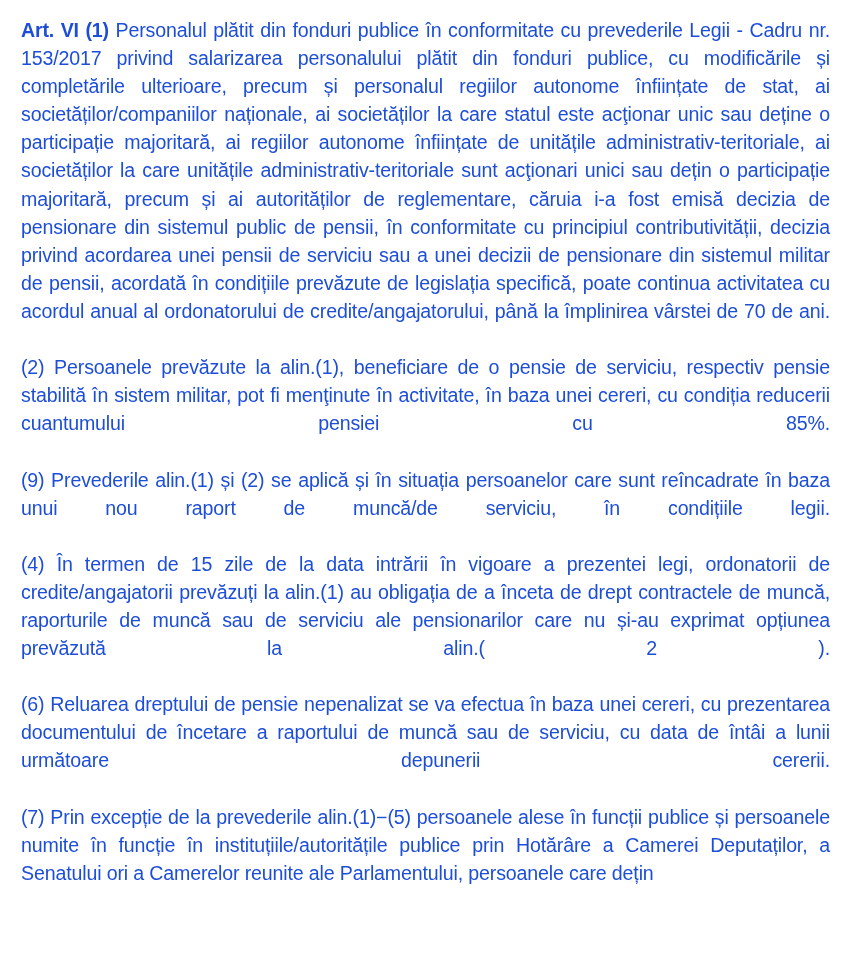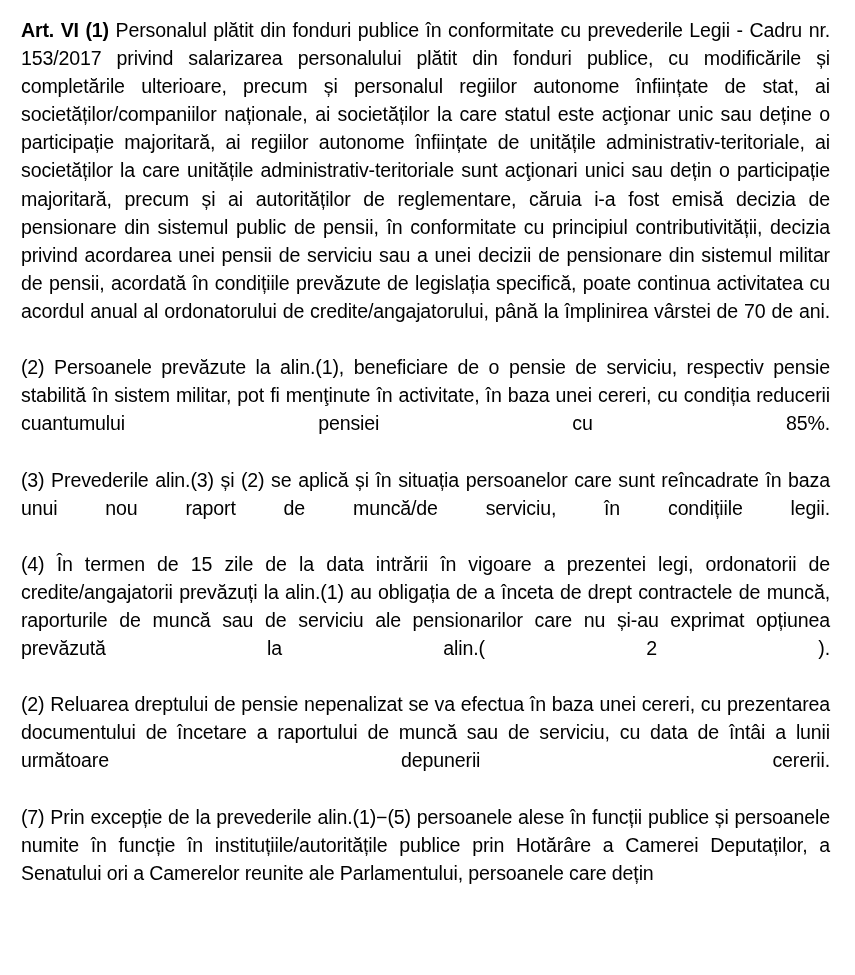--- a/index.html
+++ b/index.html
@@ -24,21 +24,21 @@
 
   .page-one {
     padding: 16px 25px 0 21px;
   }
 
   .doc-text {
     font-size: 19.6px;
     line-height: 28.1px;
     text-align: justify;
     text-justify: inter-word;
-    color: #000000;
+    color: #1d4ed8;
     letter-spacing: -0.15px;
     word-spacing: 0px;
   }
 
   .para {
     margin: 0;
     text-align: justify;
     text-justify: inter-word;
   }
 
@@ -65,26 +65,26 @@
 </head>
 <body>
 
 <div class="page page-one">
   <div class="doc-text">
 
     <p class="para"><span class="art-label">Art. VI (1)</span><span> Personalul plătit din fonduri publice în conformitate cu prevederile Legii - Cadru nr. 153/2017 privind salarizarea personalului plătit din fonduri publice, cu modificările și completările ulterioare, precum și personalul regiilor autonome înființate de stat, ai societăților/companiilor naționale, ai societăților la care statul este acţionar unic sau deține o participație majoritară, ai regiilor autonome înființate de unitățile administrativ-teritoriale, ai societăților la care unitățile administrativ-teritoriale sunt acţionari unici sau dețin o participație majoritară, precum și ai autorităților de reglementare, căruia i-a fost emisă decizia de pensionare din sistemul public de pensii, în conformitate cu principiul contributivității, decizia privind acordarea unei pensii de serviciu sau a unei decizii de pensionare din sistemul militar de pensii, acordată în condițiile prevăzute de legislația specifică, poate continua activitatea cu acordul anual al ordonatorului de credite/angajatorului, până la împlinirea vârstei de 70 de ani.</span></p>
 
     <p class="para">(2) Persoanele prevăzute la alin.(1), beneficiare de o pensie de serviciu, respectiv pensie stabilită în sistem militar, pot fi menţinute în activitate, în baza unei cereri, cu condiția reducerii cuantumului pensiei cu 85%.</p>
 
-    <p class="para">(3) Prevederile alin.(3) și (2) se aplică și în situația persoanelor care sunt reîncadrate în baza unui nou raport de muncă/de serviciu, în condițiile legii.</p>
+    <p class="para">(9) Prevederile alin.(1) și (2) se aplică și în situația persoanelor care sunt reîncadrate în baza unui nou raport de muncă/de serviciu, în condițiile legii.</p>
 
     <p class="para">(4) În termen de 15 zile de la data intrării în vigoare a prezentei legi, ordonatorii de credite/angajatorii prevăzuți la alin.(1) au obligația de a înceta de drept contractele de muncă, raporturile de muncă sau de serviciu ale pensionarilor care nu și-au exprimat opțiunea prevăzută la alin.( 2 ).</p>
 
 
-    <p class="para">(2) Reluarea dreptului de pensie nepenalizat se va efectua în baza unei cereri, cu prezentarea documentului de încetare a raportului de muncă sau de serviciu, cu data de întâi a lunii următoare depunerii cererii.</p>
+    <p class="para">(6) Reluarea dreptului de pensie nepenalizat se va efectua în baza unei cereri, cu prezentarea documentului de încetare a raportului de muncă sau de serviciu, cu data de întâi a lunii următoare depunerii cererii.</p>
 
     <p class="para para-nostretch">(7) Prin excepție de la prevederile alin.(1)−(5) persoanele alese în funcții publice și persoanele numite în funcție în instituțiile/autoritățile publice prin Hotărâre a Camerei Deputaților, a Senatului ori a Camerelor reunite ale Parlamentului, persoanele care dețin</p>
 
   </div>
 </div>
 
 <div class="break-zone">
 
   
 

